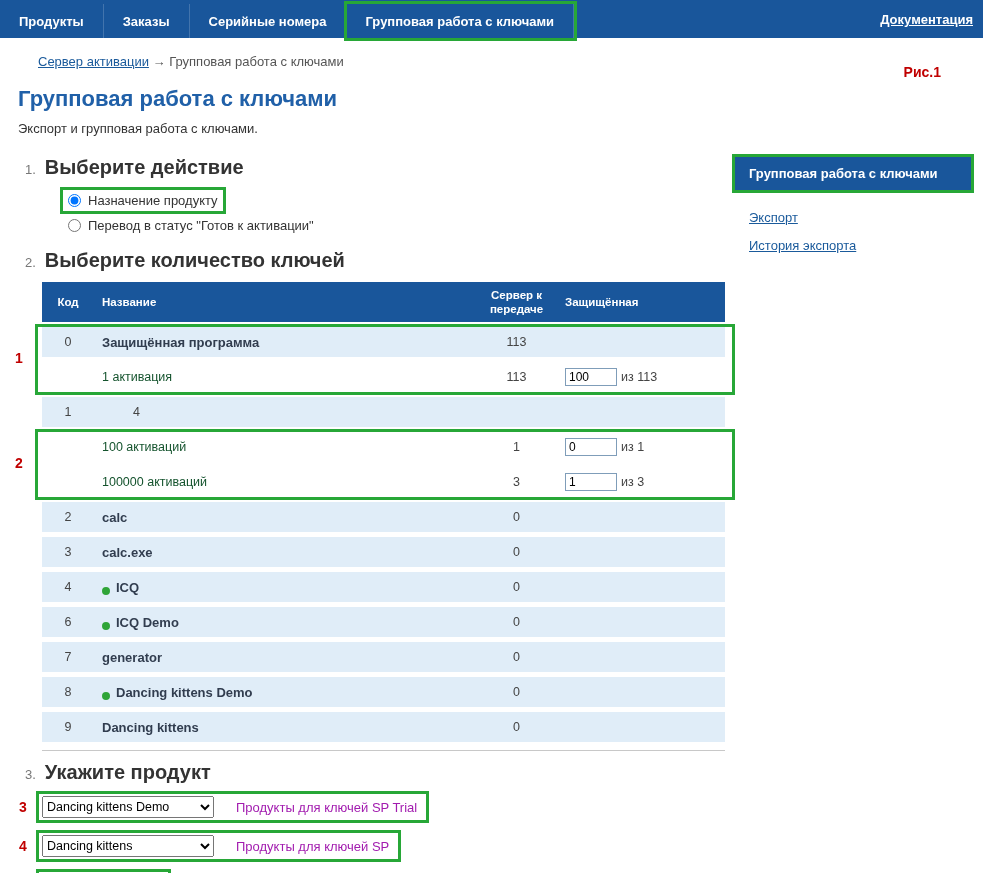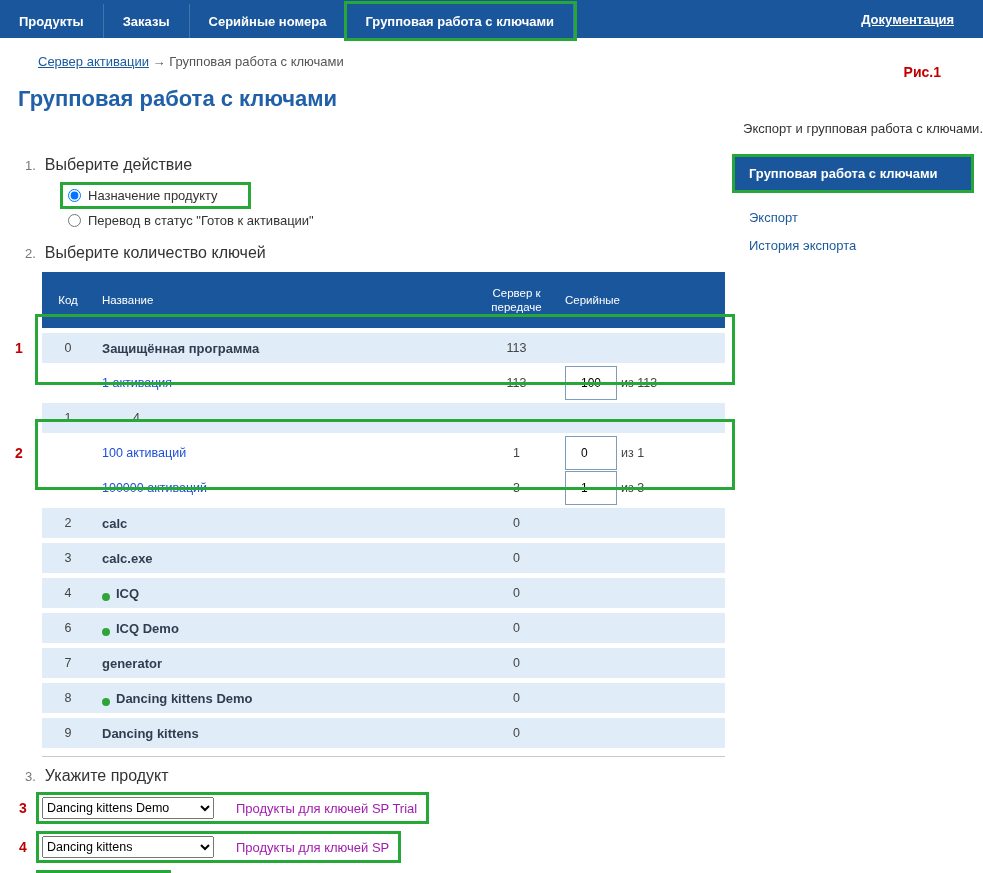--- a/index.html
+++ b/index.html
@@ -9,61 +9,61 @@
     background:#ffffff; font-family:"Liberation Sans", sans-serif; color:#333;
   }
   
   .topnav { background:#19569b; height:38px; display:flex; align-items:flex-end; }
   .tab {
     height:34px; display:flex; align-items:center; padding:0 19px;
     color:#fff; font-weight:bold; font-size:13px; cursor:pointer;
     border-right:1px solid rgba(255,255,255,0.18);
   }
   .tab.active { outline:3px solid #27a737; }
-  .docs { margin-left:auto; align-self:center; padding-right:29px; }
+  .docs { margin-left:auto; align-self:center; padding-right:10px; }
   .docs a { color:#fff; font-weight:bold; font-size:13px; text-decoration:underline; cursor:pointer; }
 
   
   .breadcrumb { margin:16px 0 0 18px; font-size:13px; color:#555; }
   .breadcrumb a { color:#1a5a9b; text-decoration:underline; cursor:pointer;margin-left:20px; }
   .fig { position:absolute; top:64px; right:42px; color:#c00000; font-weight:bold; font-size:14px; }
   h1 { margin:17px 0 9px 18px; font-size:22px; color:#2060a8; font-weight:bold; }
-  .subtitle { margin-left:18px; font-size:13px; color:#333;text-align:right; }
+  .subtitle { margin-left:18px; font-size:13px; color:#333; }
 
   
   .step-head { margin:20px 0 0 25px; }
   .step-num { color:#777; font-size:13px; margin-right:9px; }
-  .step-title { font-weight:normal; color:#333; font-size:16px; }
+  .step-title { font-weight:bold; color:#333; font-size:20px; }
 
   
   .options { margin:8px 0 0 60px; }
   .opt { font-size:13px; color:#333; display:flex; align-items:center; }
   .opt input { margin:0 7px 0 0; }
-  .opt1-wrap { display:inline-block; border:3px solid #27a737; padding:3px 30px 3px 5px; }
+  .opt1-wrap { display:inline-block; border:3px solid #27a737; padding:3px 5px 3px 5px; }
   .opt2 { margin:4px 0 0 8px; }
 
   
   .tblwrap { margin:10px 0 0 42px; width:683px; position:relative; }
   .thead {
     display:flex; align-items:center; background:#19569b; color:#fff;
-    height:56px; font-size:11.5px; font-weight:normal;
+    height:40px; font-size:11.5px; font-weight:bold;
   }
   .h-code { width:52px; text-align:center; }
   .h-name { flex:1; padding-left:8px; }
   .h-ready { width:85px; text-align:center; line-height:1.25; }
   .h-load { width:166px; padding-left:6px; }
   .trow { display:flex; align-items:center; height:30px; margin-top:5px; font-size:12.5px; color:#444; }
   .trow.group { background:#e0edf8; }
   .c-code { width:52px; text-align:center; }
   .c-name { flex:1; padding-left:8px; display:flex; align-items:flex-end; }
   .pname { font-weight:bold; color:#313d4f; font-size:13px; }
-  .subname { font-size:12.5px; color:#1d4ed8; }
+  .subname { font-size:12.5px; color:#14532d; }
   .c-ready { width:85px; text-align:center; }
   .c-load { width:166px; padding-left:6px; display:flex; align-items:center; }
-  .qty { width:52px; height:34px; border:1px solid #7f9db9; font-size:12px; padding:0 15px; font-family:inherit; }
+  .qty { width:52px; height:18px; border:1px solid #7f9db9; font-size:12px; padding:0 3px; font-family:inherit; }
   .of { margin-left:4px; color:#444; font-size:12.5px; }
   .icon-protected {
     width:7px; height:7px; border:4px solid #2fa538; border-radius:50%;
     background:#fff; display:inline-block; margin-right:6px; flex:0 0 auto;
   }
   .tbl-bottom { border-bottom:1px solid #c8c8c8; margin-top:8px; }
 
   
   .annot-box { position:absolute; border:3px solid #27a737; pointer-events:none; }
   #abox1 { left:-7px; top:42px;  width:700px; height:71px; }
@@ -83,21 +83,21 @@
     background:#ececec; border:1px solid #707070; padding:3px 13px; cursor:pointer;
   }
 
   
   .sidebar { position:absolute; top:157px; right:12px; width:236px; }
   .sb-active {
     background:#19569b; color:#fff; font-weight:bold; font-size:13px;
     padding:9px 14px; outline:3px solid #27a737; cursor:pointer;
   }
   .sb-links { margin:20px 0 0 14px; }
-  .sb-links a { display:block; color:#1a5a9b; font-size:13px; margin-bottom:13px; cursor:pointer; }
+  .sb-links a { display:block; color:#1a5a9b; font-size:13px; text-decoration:underline; margin-bottom:13px; cursor:pointer; }
 </style>
 </head>
 <body>
 
 <div class="topnav">
   <div class="tab">Продукты</div>
   <div class="tab">Заказы</div>
   <div class="tab">Серийные номера</div>
   <div class="tab active">Групповая работа с ключами</div>
   <div class="docs">
@@ -133,21 +133,21 @@
 
 <div class="step-head" style="margin-top:16px;">
   <span class="step-num">2.</span><span class="step-title">Выберите количество ключей</span>
 </div>
 
 <div class="tblwrap">
   <div class="thead">
     <div class="h-code">Код</div>
     <div class="h-name">Название</div>
     <div class="h-ready">Сервер к передаче</div>
-    <div class="h-load">Серийные</div>
+    <div class="h-load">Защищённая</div>
   </div>
 
   <div class="trow group">
     <div class="c-code">0</div>
     <div class="c-name">
         <span class="pname">Защищённая программа</span>
       </div>
     <div class="c-ready">113</div>
     <div class="c-load"></div>
   </div>

